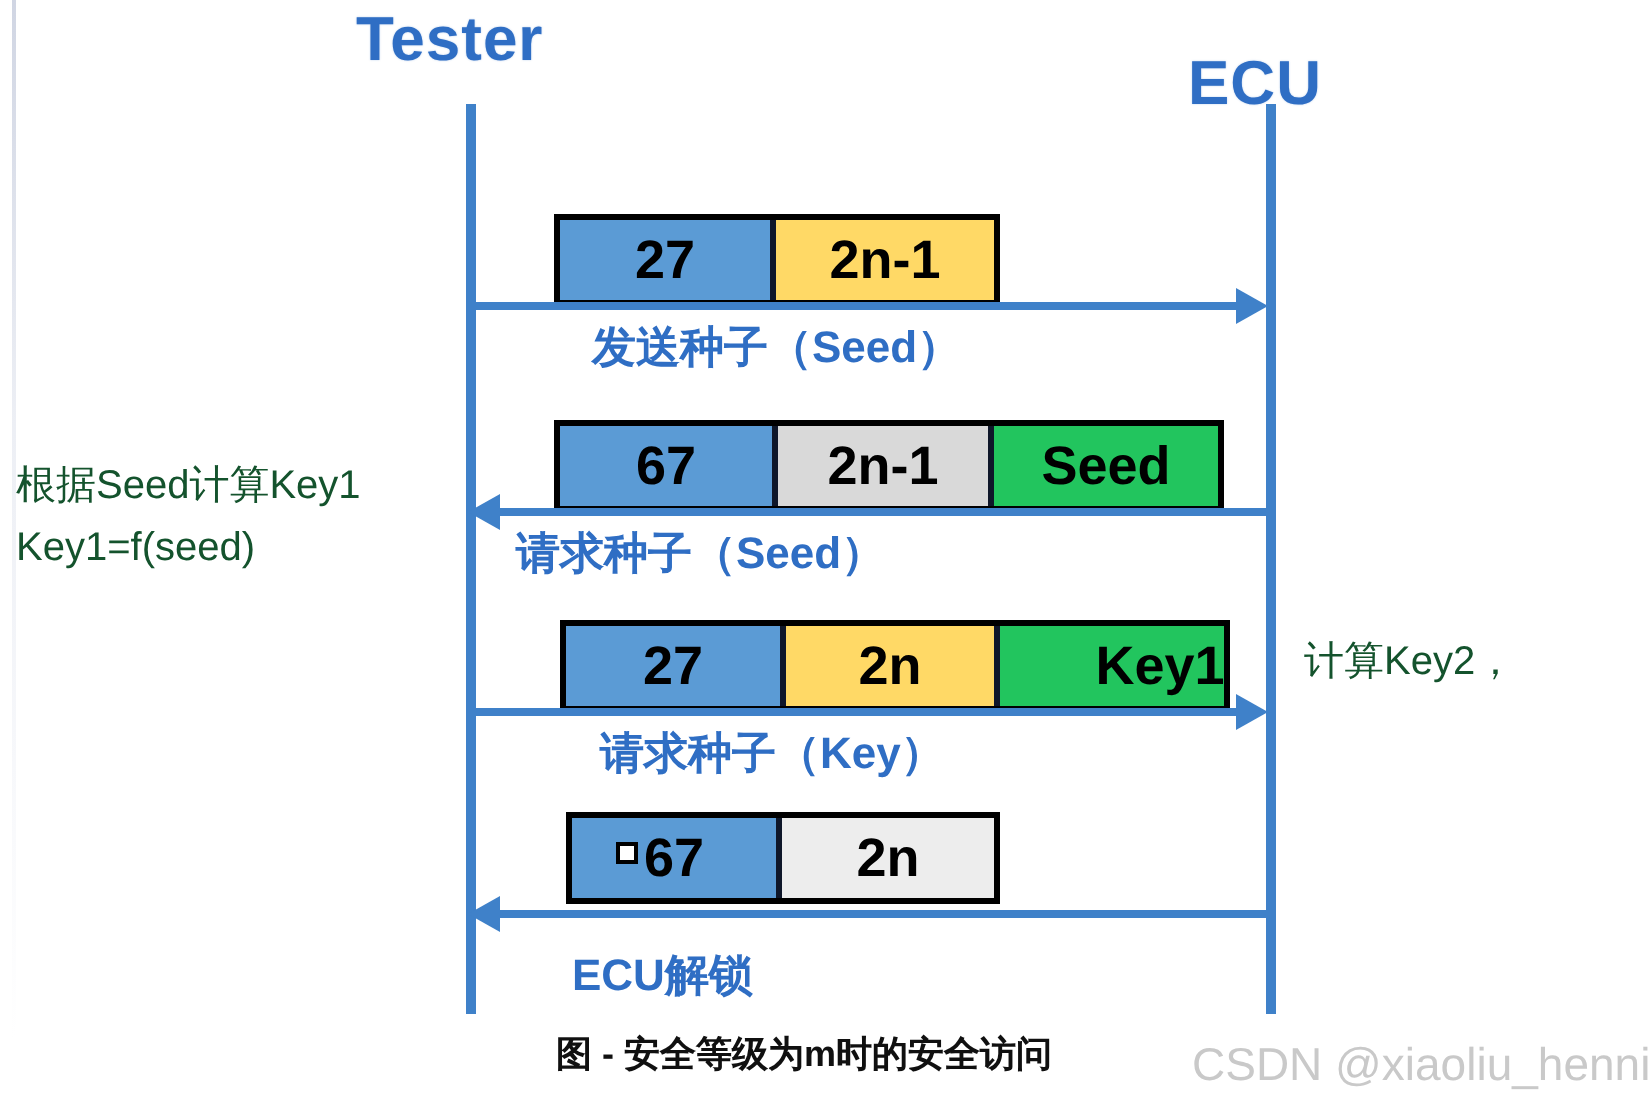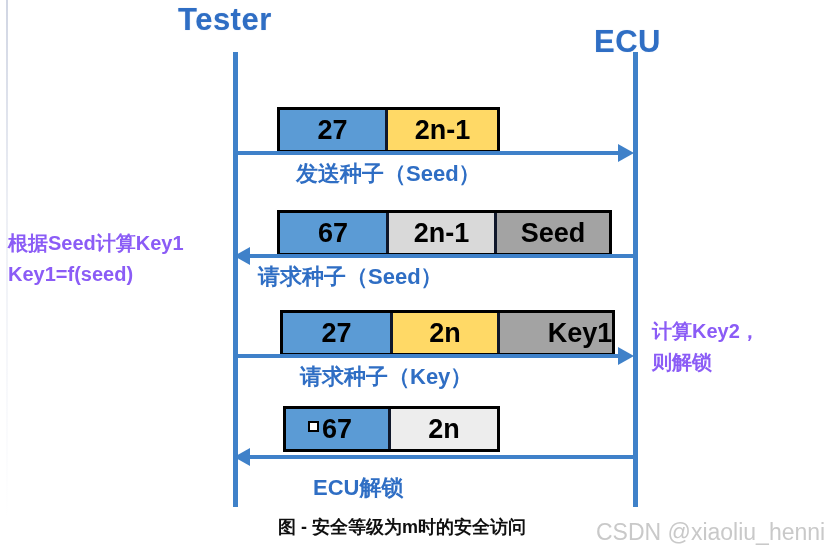--- a/index.html
+++ b/index.html
@@ -89,21 +89,21 @@
     font-size: 27px;
     font-weight: bold;
     color: #000000;
     letter-spacing: 0px;
   }
   .pdu-cell + .pdu-cell { border-left: 3px solid #0f172a; }
   .cell-blue  { background: #5b9bd5; }
   .cell-amber { background: #ffd966; }
   .cell-gray  { background: #d9d9d9; }
   .cell-gray-lt { background: #ededed; }
-  .cell-white { background: #a3a3a3; }
+  .cell-white { background: #22c55e; }
 
   
   .square-artifact {
     position: absolute;
     left: 22px;
     top: 12px;
     width: 11px;
     height: 11px;
     background: #ffffff;
     border: 2px solid #000000;
@@ -116,22 +116,22 @@
     font-size: 22px;
     font-weight: bold;
     color: #2f6ec4;
     white-space: nowrap;
   }
 
   
   .side-note {
     position: absolute;
     font-size: 20px;
-    font-weight: bold;
-    color: #8b5cf6;
+    font-weight: normal;
+    color: #14532d;
     line-height: 31px;
     white-space: nowrap;
   }
   #note-left  { left: 8px;   top: 228px; }
   #note-right { left: 652px; top: 316px; }
 
   
   #figure-caption {
     position: absolute;
     left: 278px;
@@ -191,28 +191,27 @@
 
   <div class="pdu" style="left:283px; top:406px; width:217px;">
     <div class="pdu-cell cell-blue" style="width:105px; position:relative;">
       <span class="square-artifact"></span>
       <span>67</span>
     </div>
     <div class="pdu-cell cell-gray-lt" style="width:112px;">2n</div>
   </div>
   <div class="arrow-line" style="left:250px; top:455px; width:385px;"></div>
   <div class="arrow-head left" style="left:234px; top:448px;"></div>
-  <div class="msg-label" style="left:313px; top:473px;">ECU解锁</div>
+  <div class="msg-label" style="left:286px; top:473px;">ECU解锁</div>
 
   <div class="side-note" id="note-left">
     <div>根据Seed计算Key1</div>
     <div>Key1=f(seed)</div>
   </div>
 
   <div class="side-note" id="note-right">
     <div>计算Key2，</div>
-    <div>则解锁</div>
   </div>
 
   <div id="figure-caption">图 - 安全等级为m时的安全访问</div>
   <div id="watermark">CSDN @xiaoliu_henniu</div>
 
 </div>
 
 </body></html>

